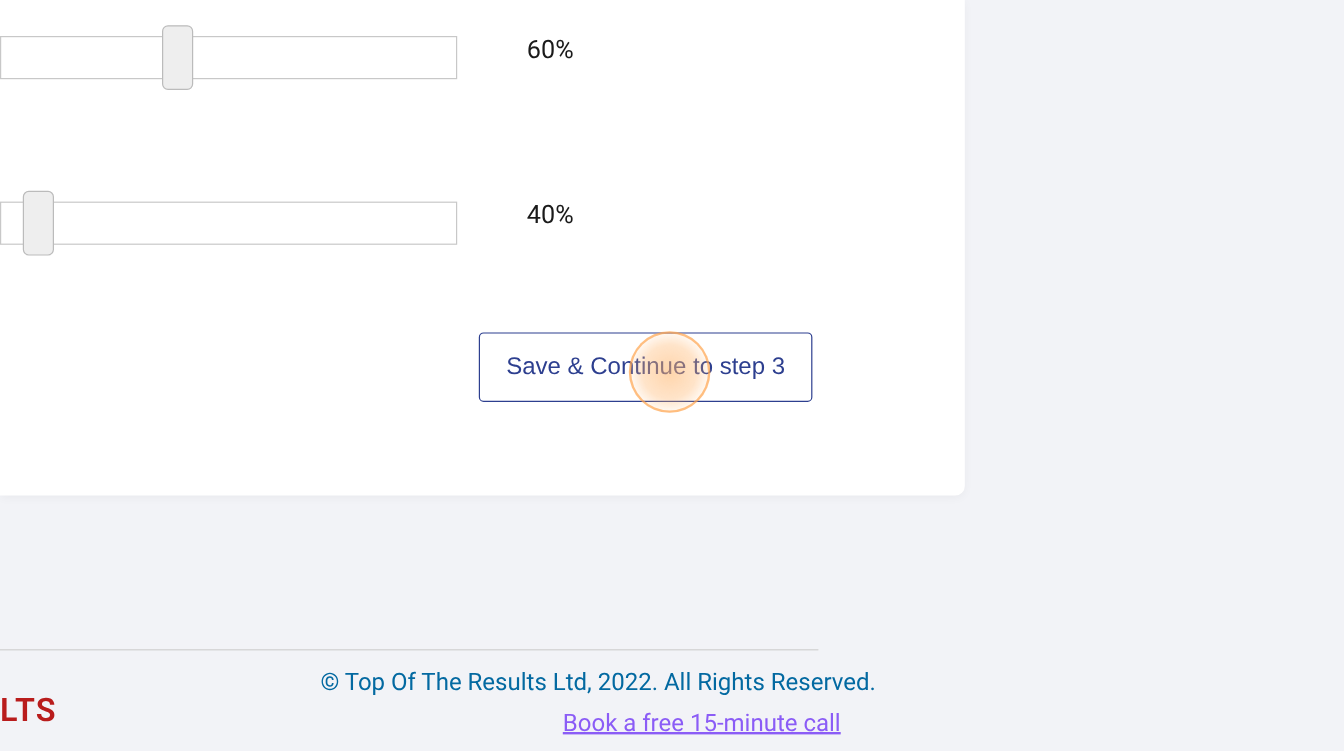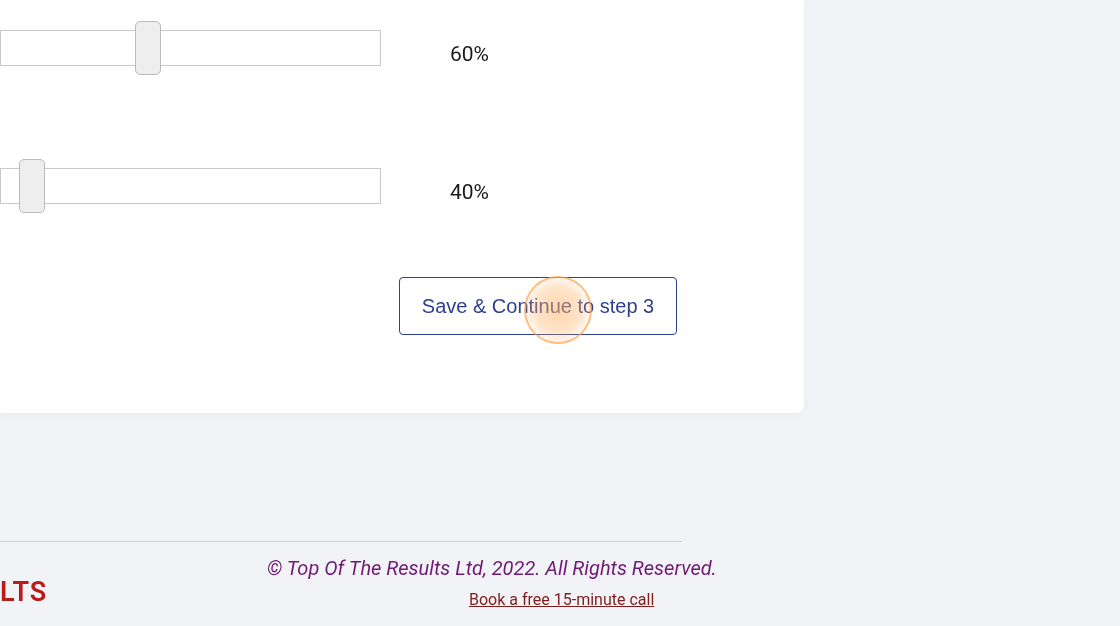--- a/index.html
+++ b/index.html
@@ -20,23 +20,22 @@
       position: absolute;
       left: 0;
       top: 0;
       width: 804px;
       height: 413px;
       border-radius: 0 0 8px 0;
       box-shadow: 0 2px 8px rgba(0,0,0,0.04);
     }
     .slider-row {
       display: flex;
-      align-items: flex-end;
+      align-items: flex-start;
       position: absolute;
-      gap: 11px;
     }
     .slider-row-1 {
       top: 30px;
       left: 0;
     }
     .slider-row-2 {
       top: 168px;
       left: 0;
     }
     .slider-track {
@@ -113,29 +112,28 @@
     }
     .footer {
       position: absolute;
       top: 556px;
       left: 0;
       width: 100%;
       text-align: left;
     }
     .copyright {
       font-size: 20px;
-      color: #701a75;
+      color: #0369a1;
       position: absolute;
       left: 267px;
       top: 0;
-      font-style: italic;
     }
     .book-call {
-      font-size: 16px;
-      color: #7f1d1d;
+      font-size: 20px;
+      color: #8b5cf6;
       text-decoration: underline;
       position: absolute;
       left: 469px;
       top: 34px;
       cursor: pointer;
     }
     .logo-fragment {
       position: absolute;
       left: 0;
       top: 576px;

